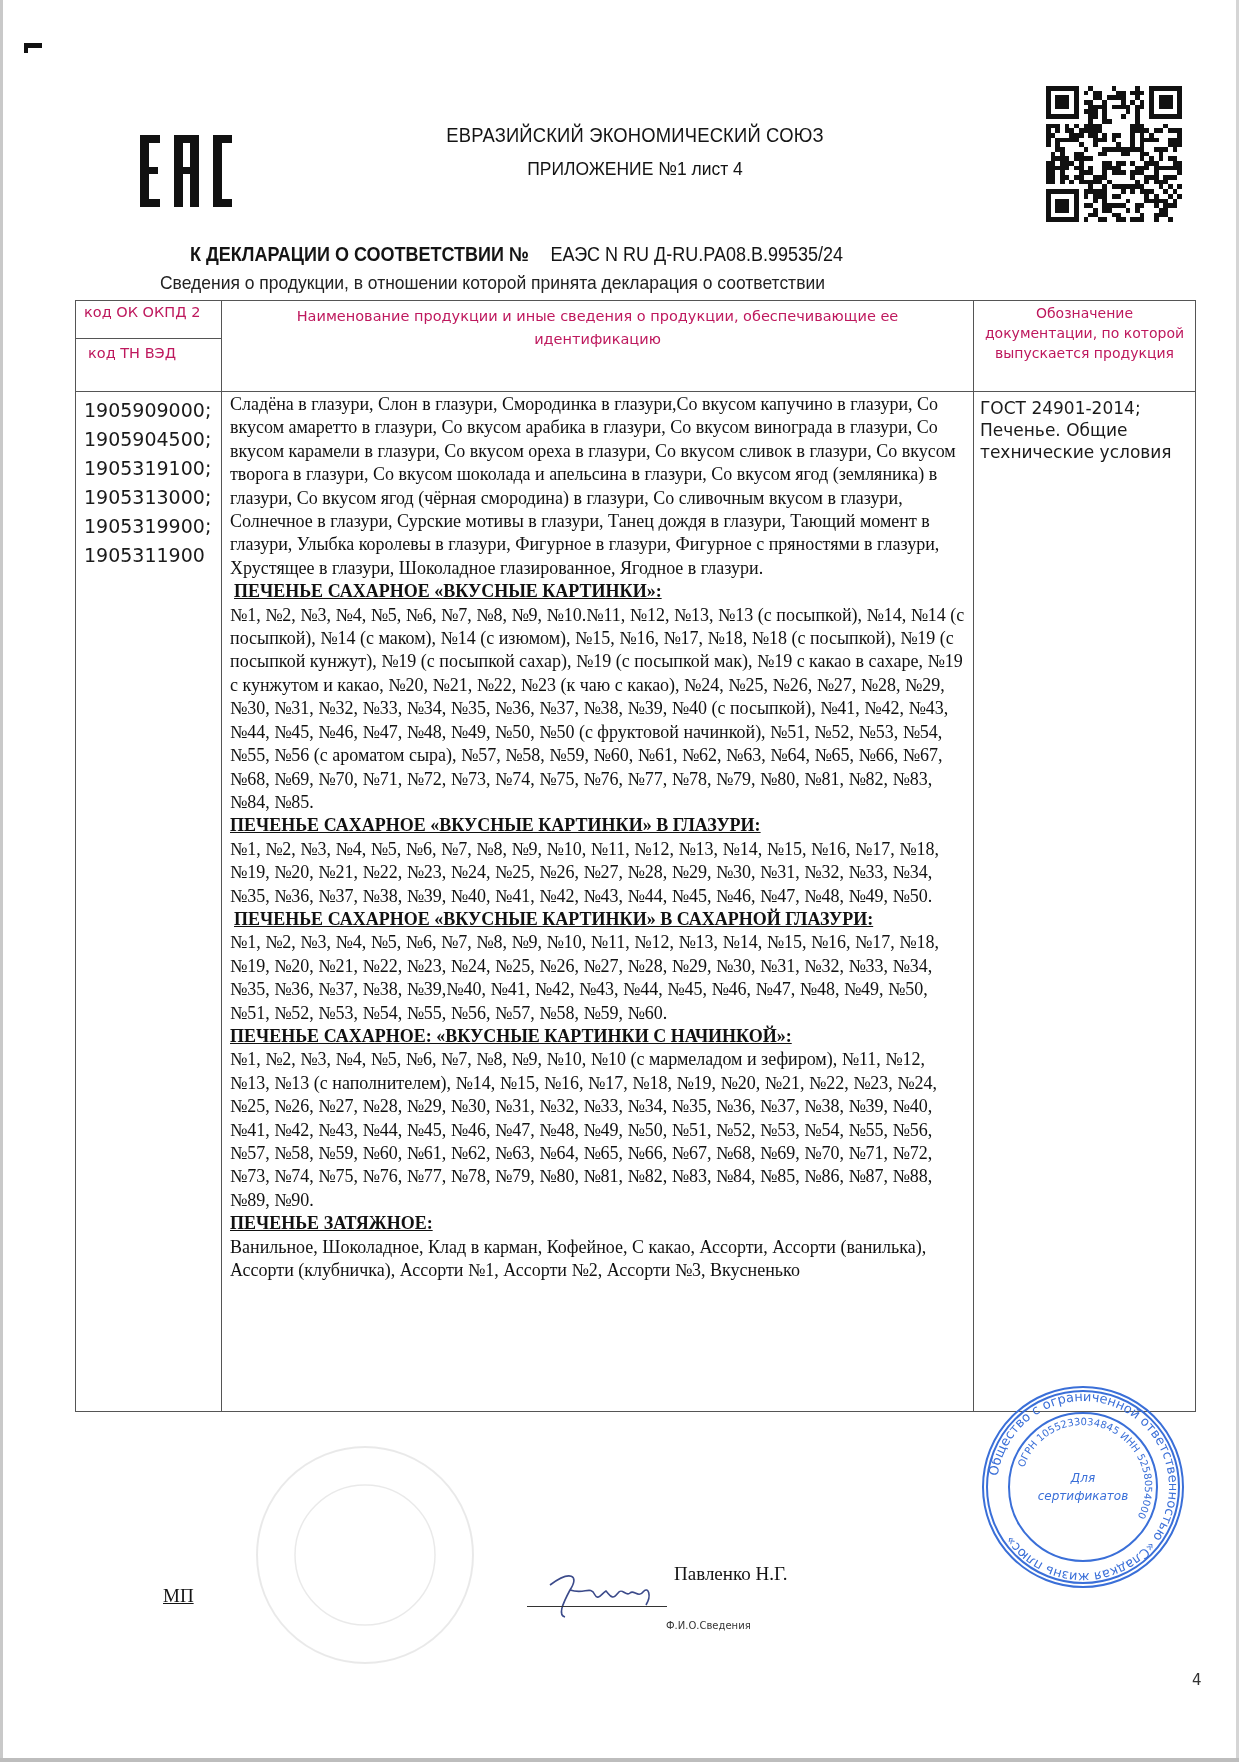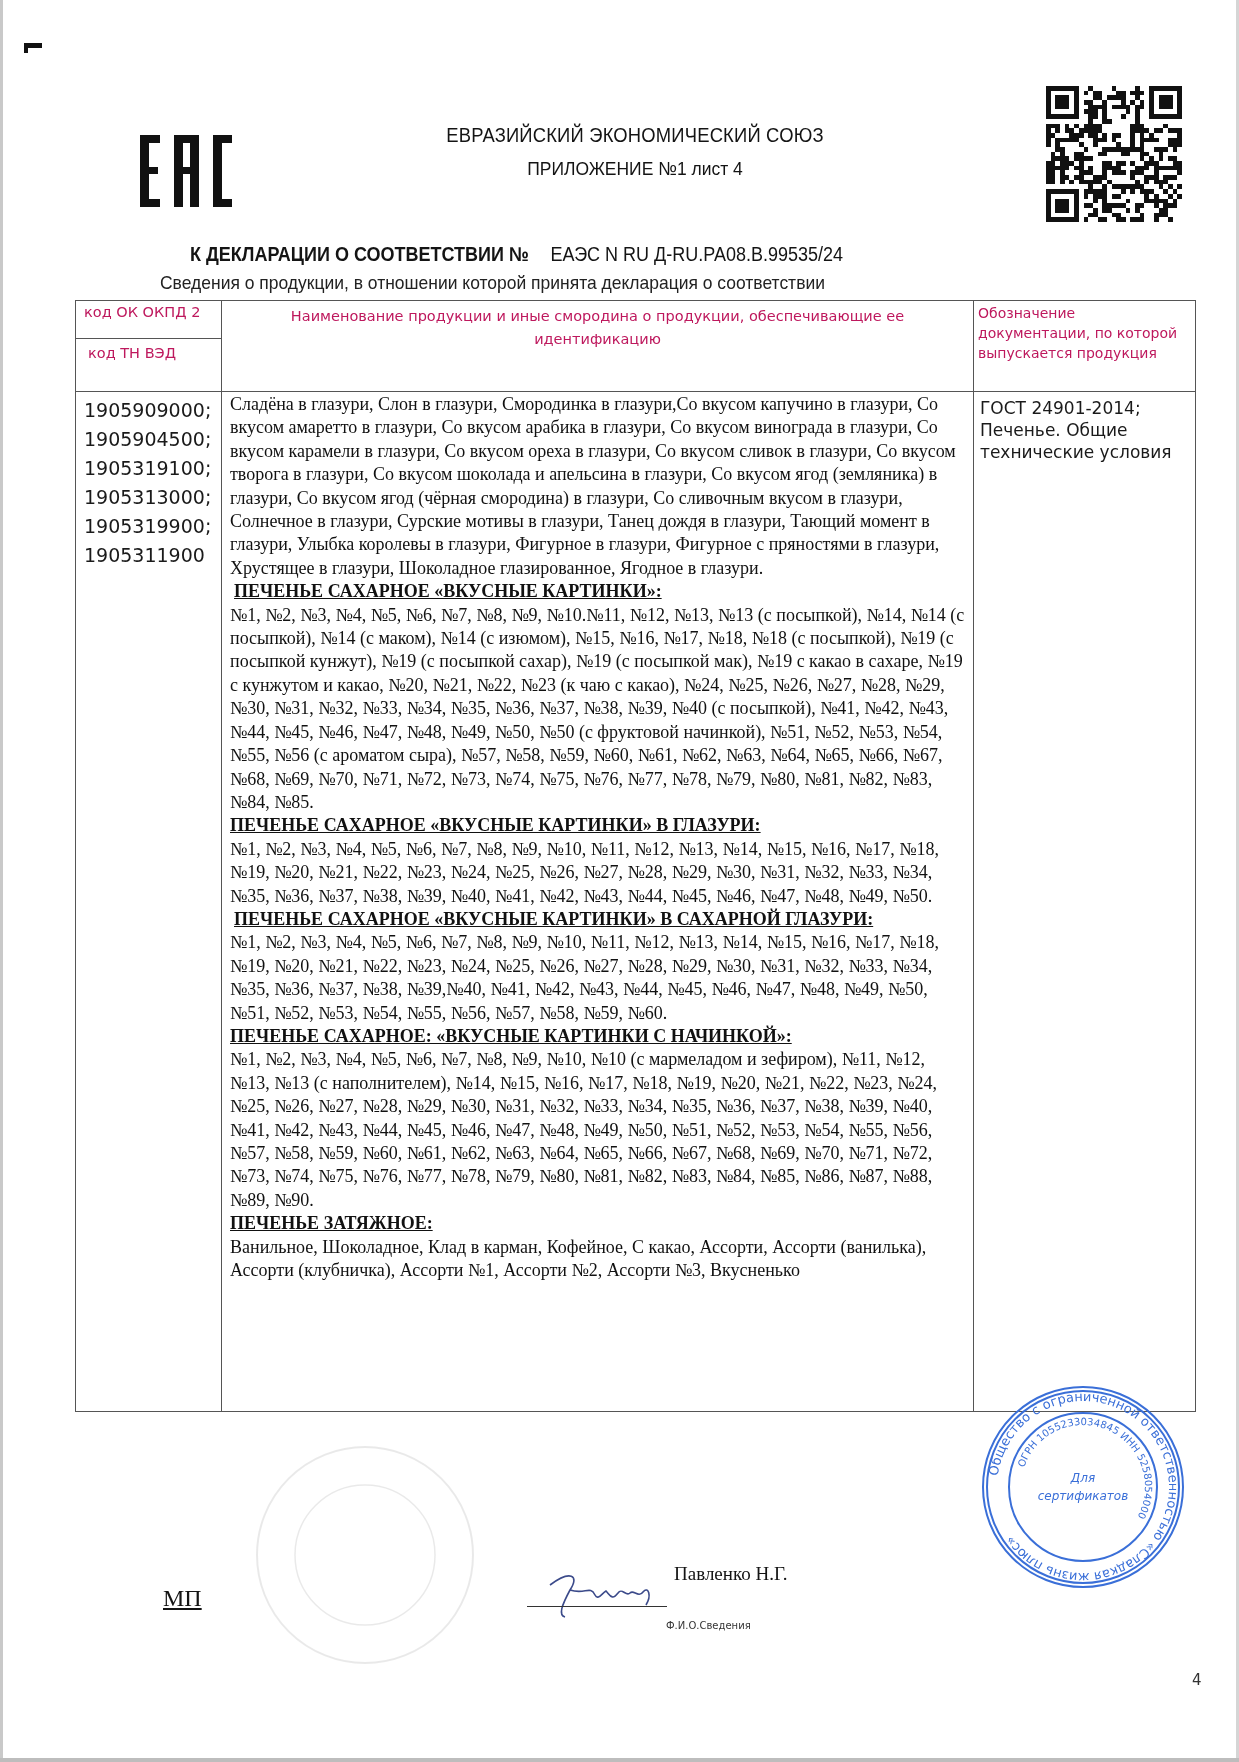--- a/index.html
+++ b/index.html
@@ -53,42 +53,42 @@
       vertical-align: top;
       padding: 0;
     }
     .col1 { width: 146px; }
     .col2 { width: 752px; }
     .col3 { width: 222px; }
     .hdr-sans { font-family: "DejaVu Sans", sans-serif; font-size: 14.5px; color: #be185d; }
     .hdr-code1 { height: 34px; padding: 3px 0 0 8px !important; }
     .hdr-code2 { height: 46px; padding: 6px 0 0 12px !important; }
     .hdr-name { text-align: center; padding: 4px 20px 0 20px !important; line-height: 23px; }
-    .hdr-doc { text-align: left; padding: 2px 4px 0 4px !important; line-height: 20px; font-size: 14px !important; }
+    .hdr-doc { text-align: center; padding: 2px 4px 0 4px !important; line-height: 20px; font-size: 14px !important; }
 
     .codes-cell {
       font-family: "DejaVu Sans", sans-serif; font-size: 19px;
       padding: 4px 0 0 8px !important; line-height: 29px; color: #1a1a1a;
     }
     .desc-cell {
       font-family: "Liberation Serif", serif; font-size: 18px;
       padding: 1px 8px 16px 8px !important; line-height: 23.4px; color: #111;
     }
     .desc-cell p { margin: 0; }
     .section-title { font-weight: bold; text-decoration: underline; text-indent: 0; }
     .section-title.indent { padding-left: 4px; }
     .doc-cell {
       font-family: "DejaVu Sans", sans-serif; font-size: 17px;
       padding: 5px 8px 0 6px !important; line-height: 22px; color: #1a1a1a;
     }
 
     .stamp { position: absolute; left: 978px; top: 1382px; width: 210px; height: 210px; }
     .faint-stamp { position: absolute; left: 250px; top: 1440px; width: 230px; height: 230px; opacity: 0.12; }
 
-    .mp-label { position: absolute; left: 163px; top: 1585px; font-family: "Liberation Serif", serif; font-size: 24px; text-decoration: underline; }
+    .mp-label { position: absolute; left: 163px; top: 1585px; font-family: "Liberation Serif", serif; font-size: 19px; text-decoration: underline; }
     .signature-line { position: absolute; left: 527px; top: 1606px; width: 140px; height: 1px; background: #333; }
     .signature { position: absolute; left: 540px; top: 1565px; width: 130px; height: 60px; }
     .signer-name { position: absolute; left: 674px; top: 1563px; font-family: "Liberation Serif", serif; font-size: 19px; }
     .signer-caption { position: absolute; left: 666px; top: 1620px; font-family: "DejaVu Sans", sans-serif; font-size: 10px; color: #333; }
     .page-number { position: absolute; left: 1192px; top: 1671px; font-family: "DejaVu Sans", sans-serif; font-size: 15px; color: #333; }
   </style>
 </head>
 <body>
 
 <div class="page-edge-left"></div>
@@ -542,21 +542,21 @@
 
 <table class="products">
   <colgroup>
     <col class="col1">
       <col class="col2">
       <col class="col3">
   </colgroup>
   <tbody>
       <tr>
     <td class="hdr-sans hdr-code1">код ОК ОКПД 2</td>
-    <td class="hdr-sans hdr-name" rowspan="2">Наименование продукции и иные смородина о продукции, обеспечивающие ее идентификацию</td>
+    <td class="hdr-sans hdr-name" rowspan="2">Наименование продукции и иные сведения о продукции, обеспечивающие ее идентификацию</td>
     <td class="hdr-sans hdr-doc" rowspan="2">Обозначение документации, по которой выпускается продукция</td>
   </tr>
   <tr>
     <td class="hdr-sans hdr-code2">код ТН ВЭД</td>
   </tr>
   <tr style="height:1020px;margin-top:32px;">
     <td class="codes-cell">
       <div>1905909000;</div>
       <div>1905904500;</div>
       <div>1905319100;</div>

